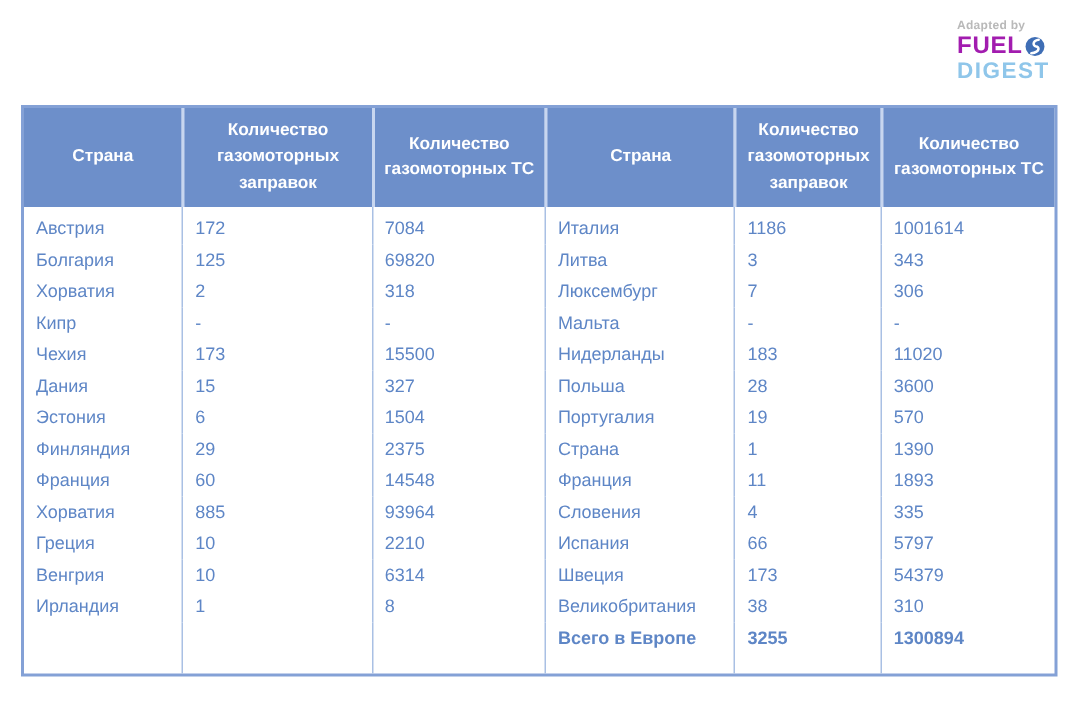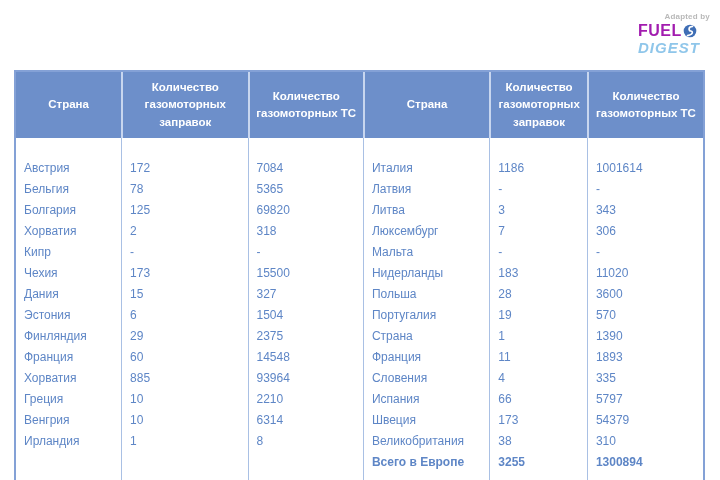--- a/index.html
+++ b/index.html
@@ -16,21 +16,20 @@
   .logo {
     position: absolute;
     top: 13px;
     right: 10px;
     width: 72px;
     text-align: left;
     line-height: 1;
   }
   .logo .adapted {
     display: block;
-    text-align: right;
     font-size: 8px;
     font-weight: bold;
     color: #b9b9b9;
     margin-bottom: 2px;
     letter-spacing: 0.2px;
   }
   .logo .fuel-line { display: flex; align-items: center; }
   .logo .fuel {
     font-size: 16px;
     font-weight: 800;
@@ -38,21 +37,20 @@
     letter-spacing: 0.5px;
   }
   .logo .swirl { width: 14px; height: 14px; margin-left: 1px; }
   .logo .digest {
     display: block;
     font-size: 15px;
     font-weight: 800;
     color: #8fc6ea;
     letter-spacing: 1px;
     margin-top: 1px;
-    font-style: italic;
   }
 
   
   .gas-table {
     position: absolute;
     left: 14px;
     top: 70px;
     width: 691px;
     border-collapse: separate;
     border-spacing: 0;
@@ -77,21 +75,21 @@
     font-size: 12px;
     line-height: 21px;
     height: 21px;
     padding: 0 8px;
     white-space: nowrap;
     overflow: hidden;
     border-left: 1.5px solid #a9c0e4;
     vertical-align: middle;
   }
   .gas-table td:first-child { border-left: none; }
-  .gas-table tbody tr:first-child td { padding-top: 20px; margin-left: 46px; }
+  .gas-table tbody tr:first-child td { padding-top: 4px; margin-left: 46px; }
   .gas-table tbody tr:last-child td { padding-bottom: 13px; }
   .gas-table td.total { font-weight: bold; }
 </style>
 </head>
 <body>
 
 <div class="page">
 
   <div class="logo">
     <span class="adapted">Adapted by</span>
@@ -127,28 +125,20 @@
     <tbody>
         <tr>
           <td>Австрия</td>
           <td>172</td>
           <td>7084</td>
           <td>Италия</td>
           <td>1186</td>
           <td>1001614</td>
         </tr>
         <tr>
-          <td>Бельгия</td>
-          <td>78</td>
-          <td>5365</td>
-          <td>Латвия</td>
-          <td>-</td>
-          <td>-</td>
-        </tr>
-        <tr>
           <td>Болгария</td>
           <td>125</td>
           <td>69820</td>
           <td>Литва</td>
           <td>3</td>
           <td>343</td>
         </tr>
         <tr>
           <td>Хорватия</td>
           <td>2</td>

